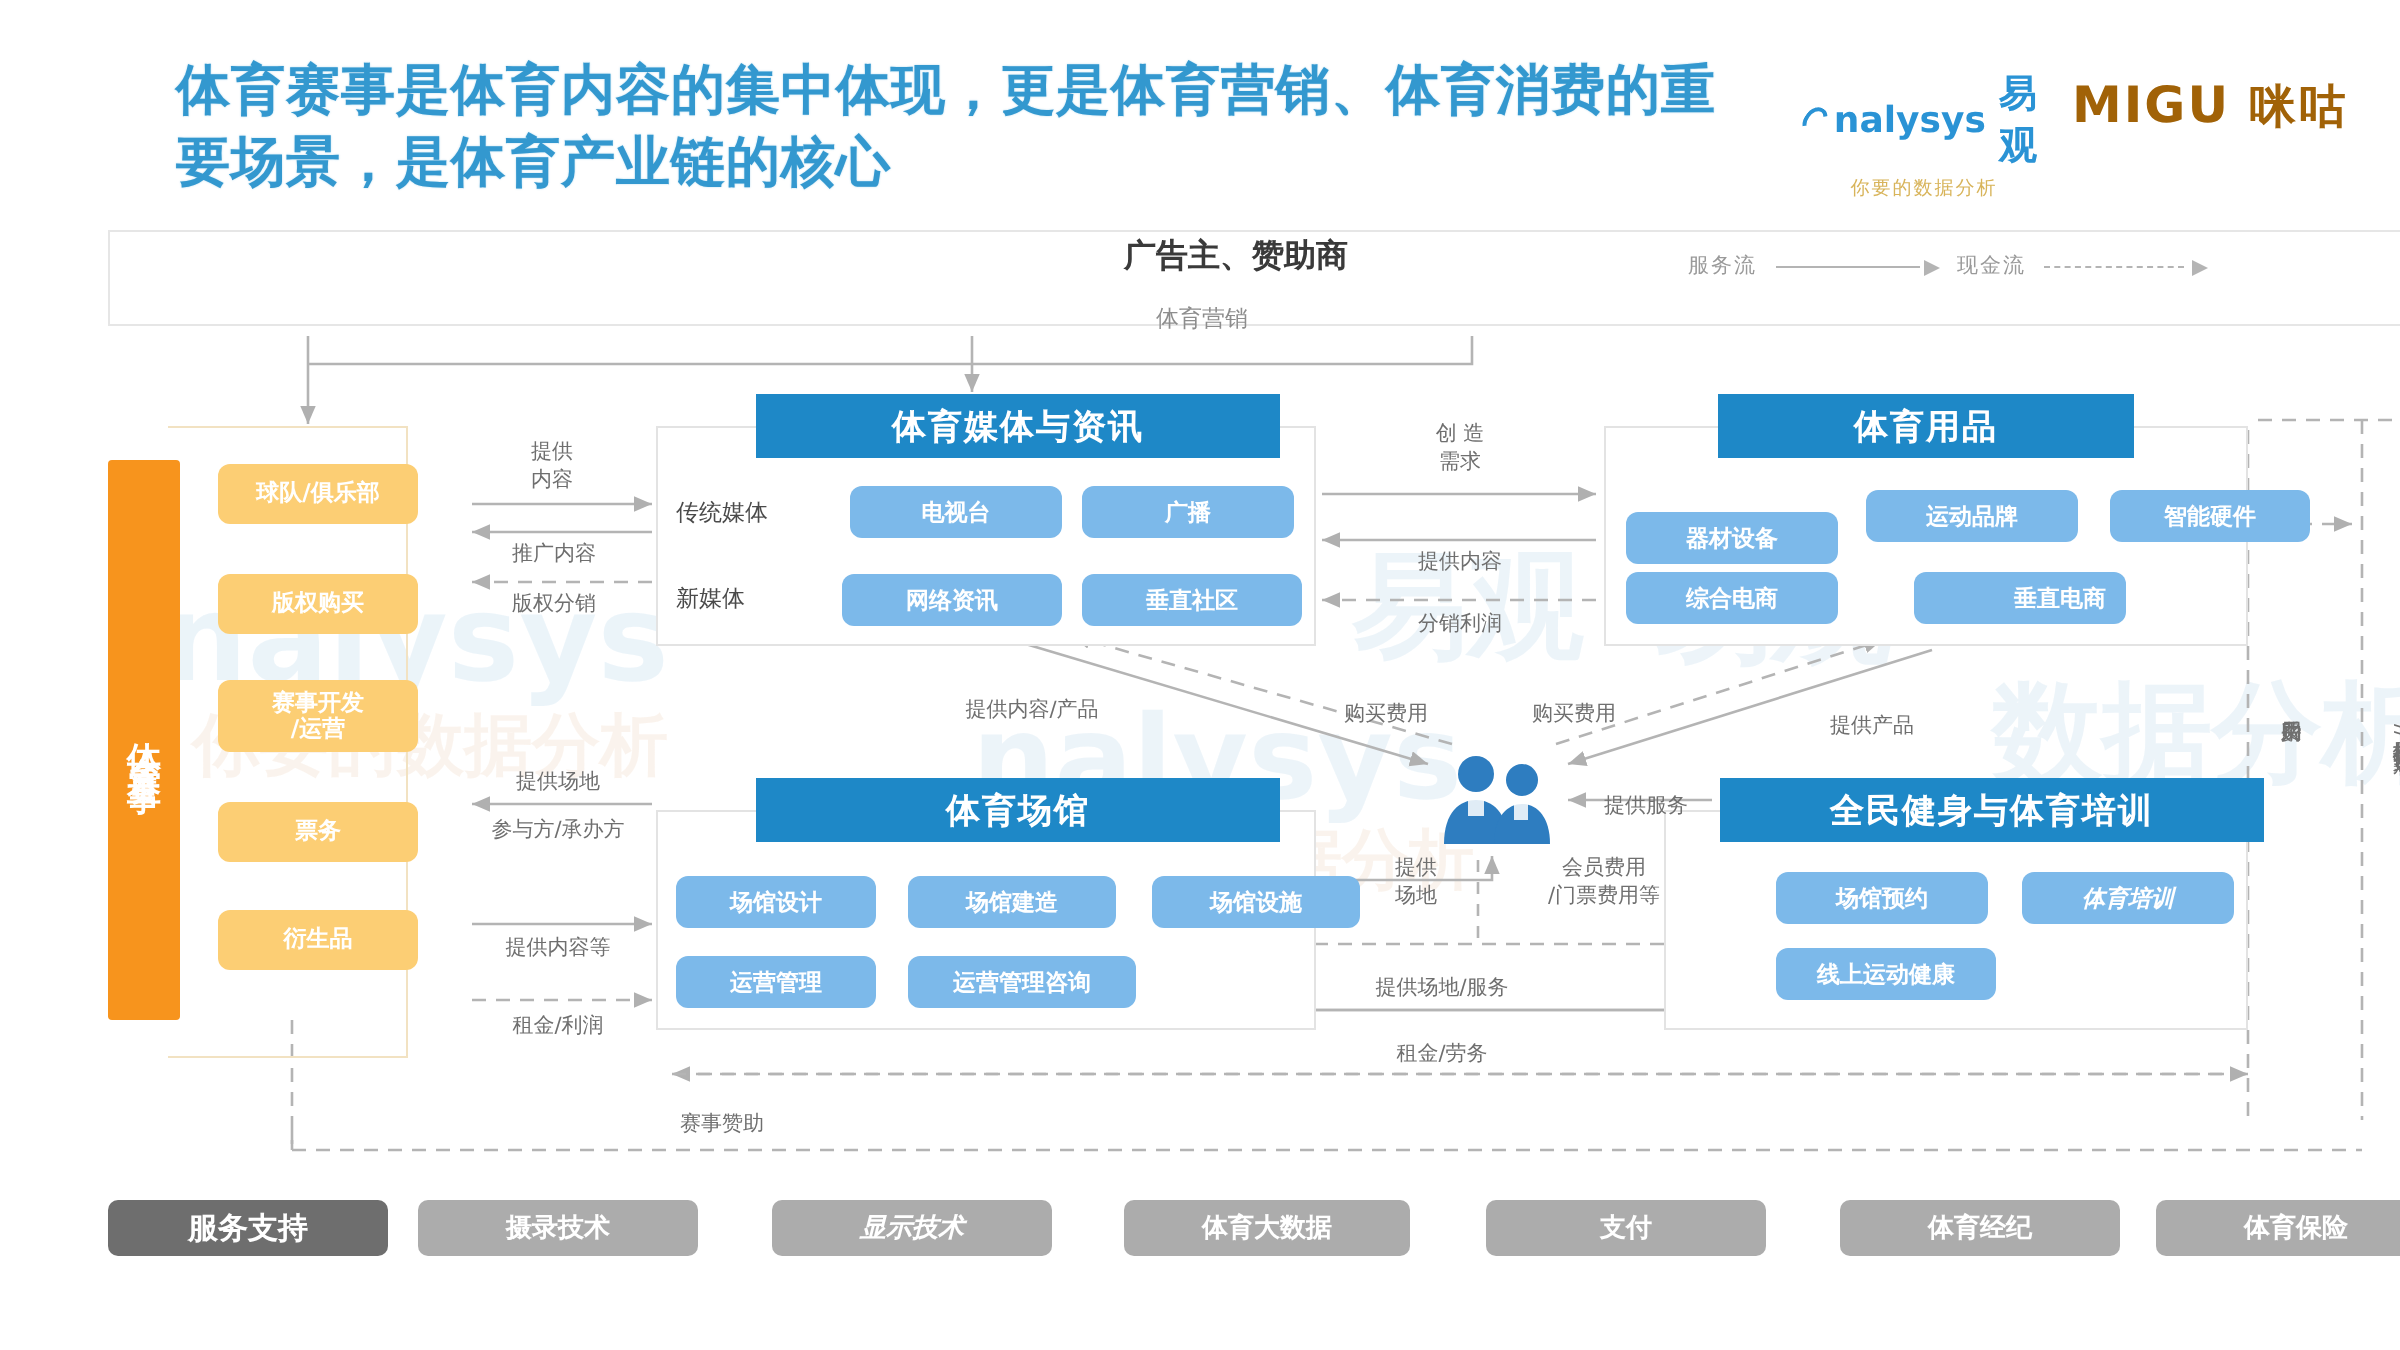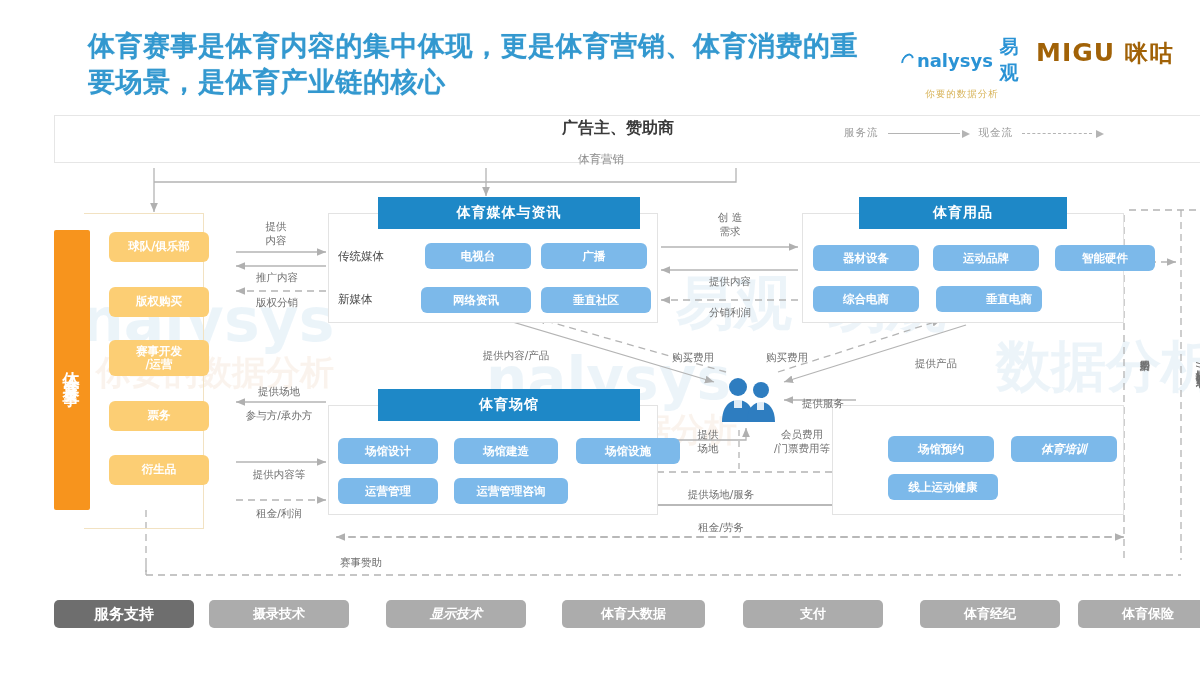--- a/index.html
+++ b/index.html
@@ -80,21 +80,21 @@
     position:absolute; left:73px; width:100px; height:30px;
     background:#FCCE74; border-radius:6px; color:#fff;
     font-size:11.5px; font-weight:bold; display:flex; align-items:center;
     justify-content:center; text-align:center; line-height:1.15;
   }
 
   
   .mod { position:absolute; border:1px solid #e3e3e3; background:#fff; }
   .mod-head {
     position:absolute; height:32px; background:#1E88C7; color:#fff;
-    font-size:14px; font-weight:bold; display:flex; align-items:center; justify-content:center;
+    font-size:17px; font-weight:bold; display:flex; align-items:center; justify-content:center;
     letter-spacing:1px;
   }
   .chip {
     position:absolute; background:#7CB9EA; border-radius:6px; color:#fff;
     font-size:11.5px; font-weight:bold; display:flex; align-items:center; justify-content:center;
     text-align:center; height:26px;
   }
   .row-label { position:absolute; font-size:11.5px; color:#4a4a4a; }
 
   
@@ -235,35 +235,36 @@
   <div class="mod-head" style="left:342px; top:197px; width:262px;">体育媒体与资讯</div>
   <div class="row-label" style="left:302px; top:249px;">传统媒体</div>
   <div class="row-label" style="left:302px; top:292px;">新媒体</div>
   <div class="chip" style="left:389px; top:243px; width:106px;">电视台</div>
   <div class="chip" style="left:505px; top:243px; width:106px;">广播</div>
   <div class="chip" style="left:385px; top:287px; width:110px;">网络资讯</div>
   <div class="chip" style="left:505px; top:287px; width:110px;">垂直社区</div>
 
   <div class="mod" style="left:766px; top:213px; width:322px; height:110px;"></div>
   <div class="mod-head" style="left:823px; top:197px; width:208px;">体育用品</div>
-  <div class="chip" style="left:777px; top:245px; width:106px;">器材设备</div>
+  <div class="chip" style="left:777px; top:256px; width:106px;">器材设备</div>
   <div class="chip" style="left:897px; top:245px; width:106px;">运动品牌</div>
   <div class="chip" style="left:1019px; top:245px; width:100px;">智能硬件</div>
   <div class="chip" style="left:777px; top:286px; width:106px;text-align:center;">综合电商</div>
-  <div class="chip" style="left:900px; top:286px; width:106px;padding-left:40px;">垂直电商</div>
+  <div class="chip" style="left:921px; top:286px; width:106px;padding-left:40px;">垂直电商</div>
 
   <div class="mod" style="left:292px; top:405px; width:330px; height:110px;"></div>
   <div class="mod-head" style="left:342px; top:389px; width:262px;">体育场馆</div>
   <div class="chip" style="left:302px; top:438px; width:100px;">场馆设计</div>
   <div class="chip" style="left:418px; top:438px; width:104px;">场馆建造</div>
   <div class="chip" style="left:540px; top:438px; width:104px;">场馆设施</div>
   <div class="chip" style="left:302px; top:478px; width:100px;">运营管理</div>
   <div class="chip" style="left:418px; top:478px; width:114px;">运营管理咨询</div>
 
   <div class="mod" style="left:796px; top:405px; width:292px; height:110px;"></div>
+  <div class="mod-head" style="left:824px; top:389px; width:272px;">全民健身与体育培训</div>
   <div class="chip" style="left:852px; top:436px; width:106px;">场馆预约</div>
   <div class="chip" style="left:975px; top:436px; width:106px;font-style:italic;">体育培训</div>
   <div class="chip" style="left:852px; top:474px; width:110px;">线上运动健康</div>
 
   <div class="flab" style="left:203px; top:219px; width:74px; white-space:pre-line;">提供
 内容</div>
   <div class="flab" style="left:198px; top:270px; width:86px;">推广内容</div>
   <div class="flab" style="left:198px; top:295px; width:86px;">版权分销</div>
 
   <div class="flab" style="left:198px; top:384px; width:90px;">提供场地</div>

